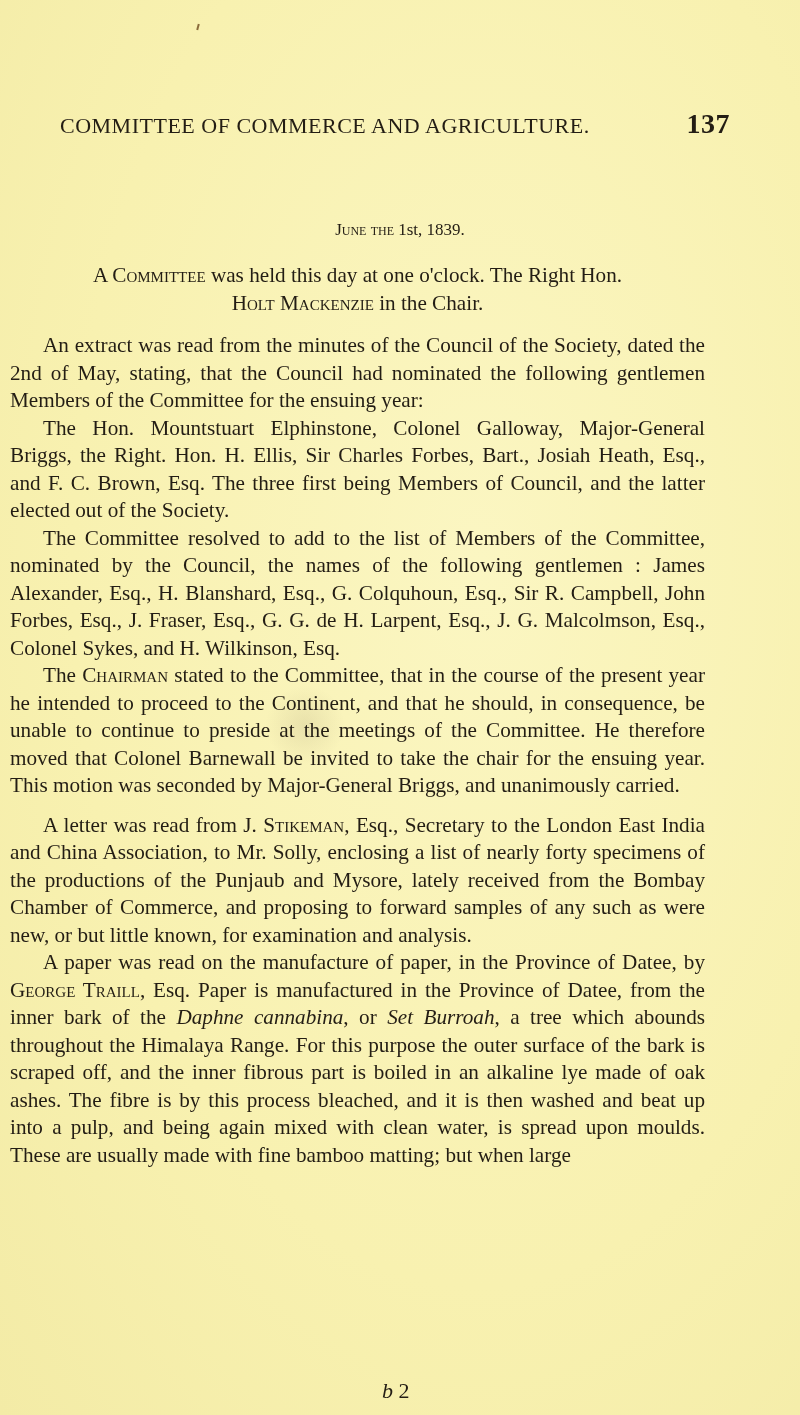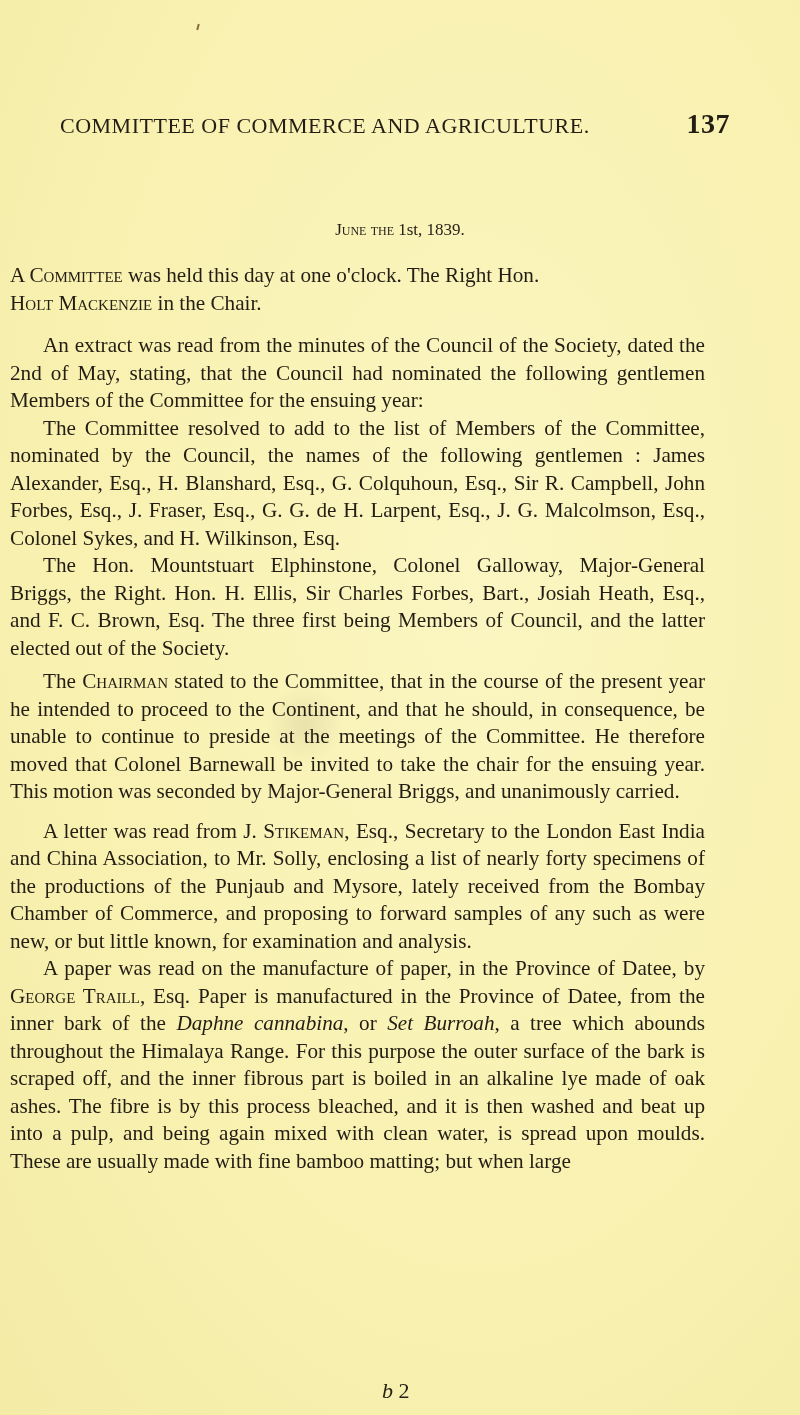--- a/index.html
+++ b/index.html
@@ -25,21 +25,21 @@
       font-family: "Liberation Serif", serif; font-size: 17px;
     }
     .sc { font-variant: small-caps; }
     .block {
       position: absolute; left: 10px; width: 695px;
       font-family: "Liberation Serif", serif;
       font-size: 21.2px; line-height: 27.5px;
       text-align: justify;
     }
     .block p { margin: 0; text-indent: 33px; }
-    .centered-par { }
+    .centered-par { text-align: center; }
     .centered-par p { text-indent: 0; }
     .signature {
       position: absolute; top: 1378px; left: 382px;
       font-family: "Liberation Serif", serif; font-size: 22px;
     }
     .signature .it { font-style: italic; }
     .stamp {
       position: absolute; left: 265px; top: 685px; width: 80px; height: 80px;
       border-radius: 50%; opacity: 0.12;
       background: radial-gradient(circle, #6b5b40 0%, transparent 70%);
@@ -66,23 +66,23 @@
 
   <div class="block centered-par" style="top:262px;">
     <p>
       <span class="sc">A Committee</span><span> was held this day at one o'clock.  The Right Hon.</span><br>
       <span class="sc">Holt Mackenzie</span><span> in the Chair.</span>
     </p>
   </div>
 
   <div class="block" style="top:332px;">
     <p>An extract was read from the minutes of the Council of the Society, dated the 2nd of May, stating, that the Council had nominated the following gentlemen Members of the Committee for the ensuing year:</p>
+    <p>The Hon. Mountstuart Elphinstone, Colonel Galloway, Major-General Briggs, the Right. Hon. H. Ellis, Sir Charles Forbes, Bart., Josiah Heath, Esq., and F. C. Brown, Esq.  The three first being Members of Council, and the latter elected out of the Society.</p>
     <p>The Committee resolved to add to the list of Members of the Committee, nominated by the Council, the names of the following gentlemen : James Alexander, Esq., H. Blanshard, Esq., G. Colquhoun, Esq., Sir R. Campbell, John Forbes, Esq., J. Fraser, Esq., G. G. de H. Larpent, Esq., J. G. Malcolmson, Esq., Colonel Sykes, and H. Wilkinson, Esq.</p>
-    <p>The Hon. Mountstuart Elphinstone, Colonel Galloway, Major-General Briggs, the Right. Hon. H. Ellis, Sir Charles Forbes, Bart., Josiah Heath, Esq., and F. C. Brown, Esq.  The three first being Members of Council, and the latter elected out of the Society.</p>
-    <p style="margin-top:6px;">
+    <p style="">
       <span>The </span><span class="sc">Chairman</span><span> stated to the Committee, that in the course of the present year he intended to proceed to the Continent, and that he should, in consequence, be unable to continue to preside at the meetings of the Committee.  He therefore moved that Colonel Barnewall be invited to take the chair for the ensuing year.  This motion was seconded by Major-General Briggs, and unanimously carried.</span>
     </p>
     <p style="margin-top:12px;">
       <span>A letter was read from J. </span><span class="sc">Stikeman</span><span>, Esq., Secretary to the London East India and China Association, to Mr. Solly, enclosing a list of nearly forty specimens of the productions of the Punjaub and Mysore, lately received from the Bombay Chamber of Commerce, and proposing to forward samples of any such as were new, or but little known, for examination and analysis.</span>
     </p>
     <p style="margin-top:0;">
       <span>A paper was read on the manufacture of paper, in the Province of Datee, by </span><span class="sc">George Traill</span><span>, Esq.  Paper is manufactured in the Province of Datee, from the inner bark of the </span><i>Daphne cannabina</i><span>, or </span><i>Set Burroah</i><span>, a tree which abounds throughout the Himalaya Range. For this purpose the outer surface of the bark is scraped off, and the inner fibrous part is boiled in an alkaline lye made of oak ashes.  The fibre is by this process bleached, and it is then washed and beat up into a pulp, and being again mixed with clean water, is spread upon moulds. These are usually made with fine bamboo matting; but when large</span>
     </p>
   </div>
 

